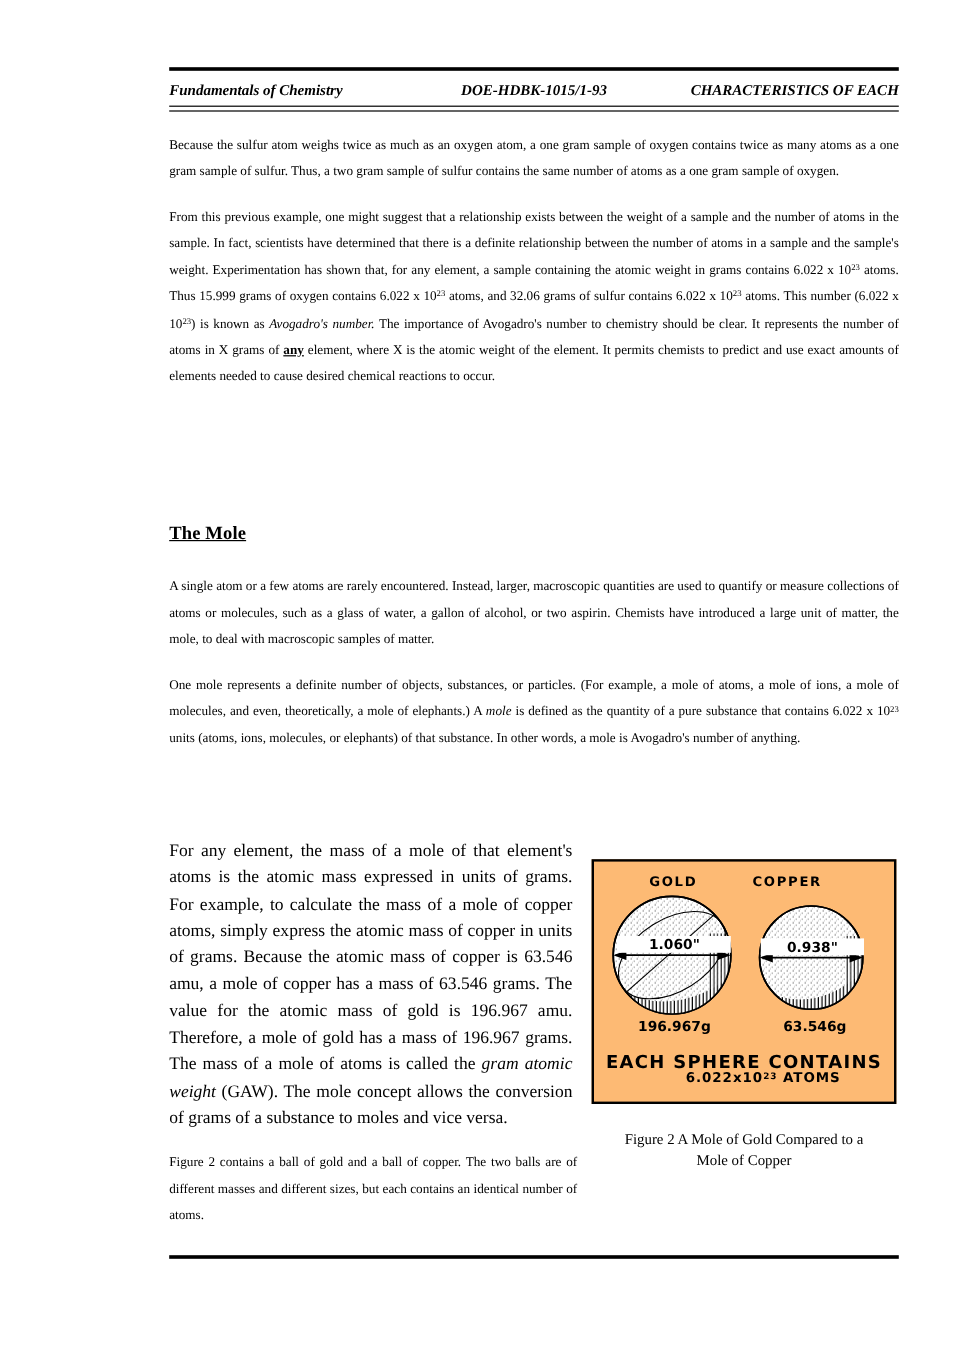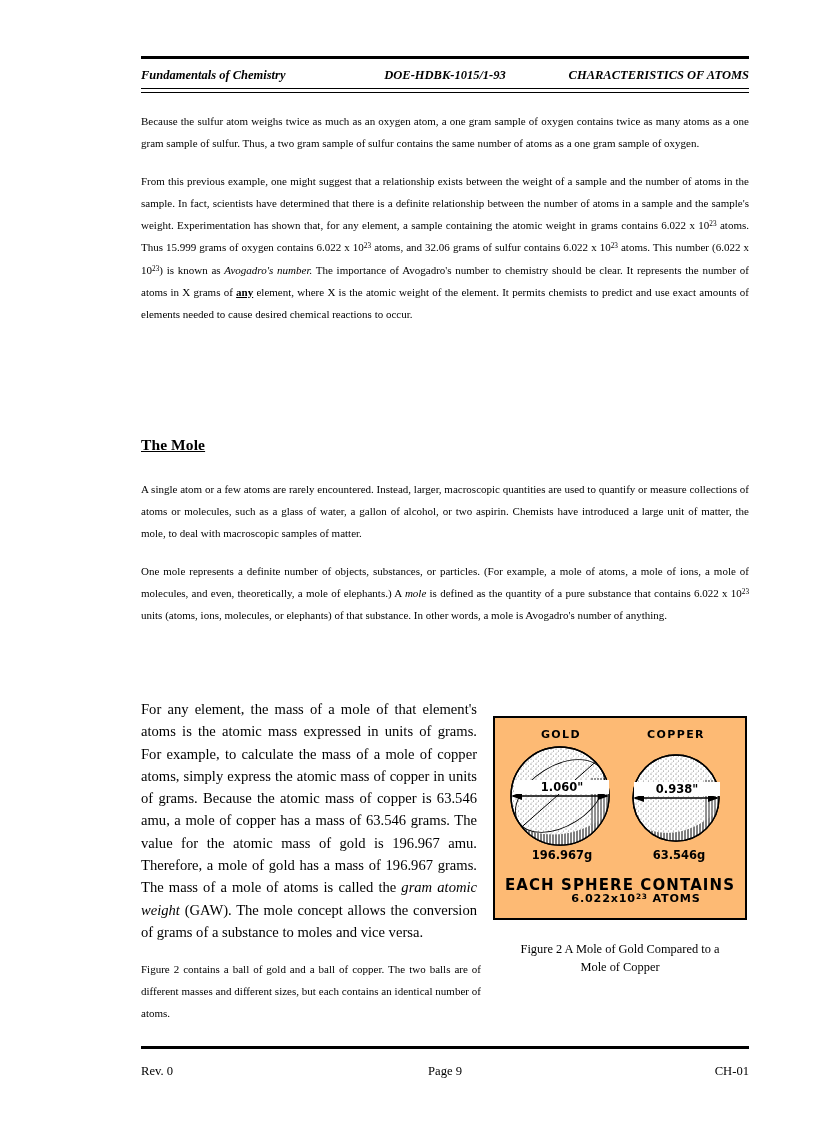--- a/index.html
+++ b/index.html
@@ -184,21 +184,21 @@
 </style>
 </head>
 <body>
 
 <div class="page">
 
   <div class="header-rule-top"></div>
   <div class="header-row">
     <span class="header-left">Fundamentals of Chemistry</span>
     <span class="header-center">DOE-HDBK-1015/1-93</span>
-    <span class="header-right">CHARACTERISTICS OF ATOMS</span>
+    <span class="header-right">CHARACTERISTICS OF EACH</span>
   </div>
   <div class="header-rule-bot"></div>
 
   <div class="body-col">
 
     <p class="para">
       <span>Because the sulfur atom weighs twice as much as an oxygen atom, a one gram sample of oxygen contains twice as many atoms as a one gram sample of sulfur.  Thus, a two gram sample of sulfur contains the same number of atoms as a one gram sample of oxygen.</span>
     </p>
 
     <p class="para">
@@ -276,38 +276,33 @@
             <path d="M 210 62 L 224 62 L 224 125 L 210 125 Z" fill="url(#vhatch)" opacity="0.85"></path>
           </g>
           <circle cx="181" cy="80" r="43" fill="none" stroke="#000" stroke-width="1.4"></circle>
           <line x1="140" y1="80" x2="222" y2="80" stroke="#000" stroke-width="1.5"></line>
           <polygon points="138,80 149,76 149,84" fill="#000"></polygon>
           <polygon points="224,80 213,76 213,84" fill="#000"></polygon>
         </g>
       </svg>
 
       <div style="position:absolute; left:18px; top:10px; width:96px; text-align:center; font-size:11px; letter-spacing:1.4px; font-weight:bold;">GOLD</div>
-      <div style="position:absolute; left:132px; top:10px; width:98px; text-align:center; font-size:11px; letter-spacing:1.4px; font-weight:bold;">COPPER</div>
+      <div style="position:absolute; left:132px; top:10px; width:98px; font-size:11px; letter-spacing:1.4px; font-weight:bold;">COPPER</div>
 
       <div style="position:absolute; left:20px; top:62px; width:92px; text-align:center; font-size:11.5px; font-weight:bold; background:#fff; padding:0 1px;">1.060"</div>
       <div style="position:absolute; left:139px; top:64px; width:84px; text-align:center; font-size:11.5px; font-weight:bold; background:#fff; padding:0 1px;">0.938"</div>
 
       <div style="position:absolute; left:14px; top:130px; width:106px; text-align:center; font-size:11.5px; font-weight:bold;">196.967g</div>
       <div style="position:absolute; left:136px; top:130px; width:96px; text-align:center; font-size:11.5px; font-weight:bold;">63.546g</div>
 
       <div style="position:absolute; left:0; top:158px; width:250px; text-align:center; font-size:15px; letter-spacing:1.1px; font-weight:bold;">EACH SPHERE CONTAINS</div>
       <div style="position:absolute; left:16px; top:174px; width:250px; text-align:center; font-size:11.2px; letter-spacing:0.8px; font-weight:bold;"><span>6.022x10</span><sup>23</sup><span> ATOMS</span></div>
     </div>
   </div>
 
   <div class="fig-caption">
     <div>Figure 2  A Mole of Gold Compared to a</div>
     <div>Mole of Copper</div>
   </div>
 
   <div class="footer-rule"></div>
-  <div class="footer-row">
-    <span class="footer-left">Rev. 0</span>
-    <span class="footer-center">Page 9</span>
-    <span class="footer-right">CH-01</span>
-  </div>
 
 </div>
 
 </body></html>

